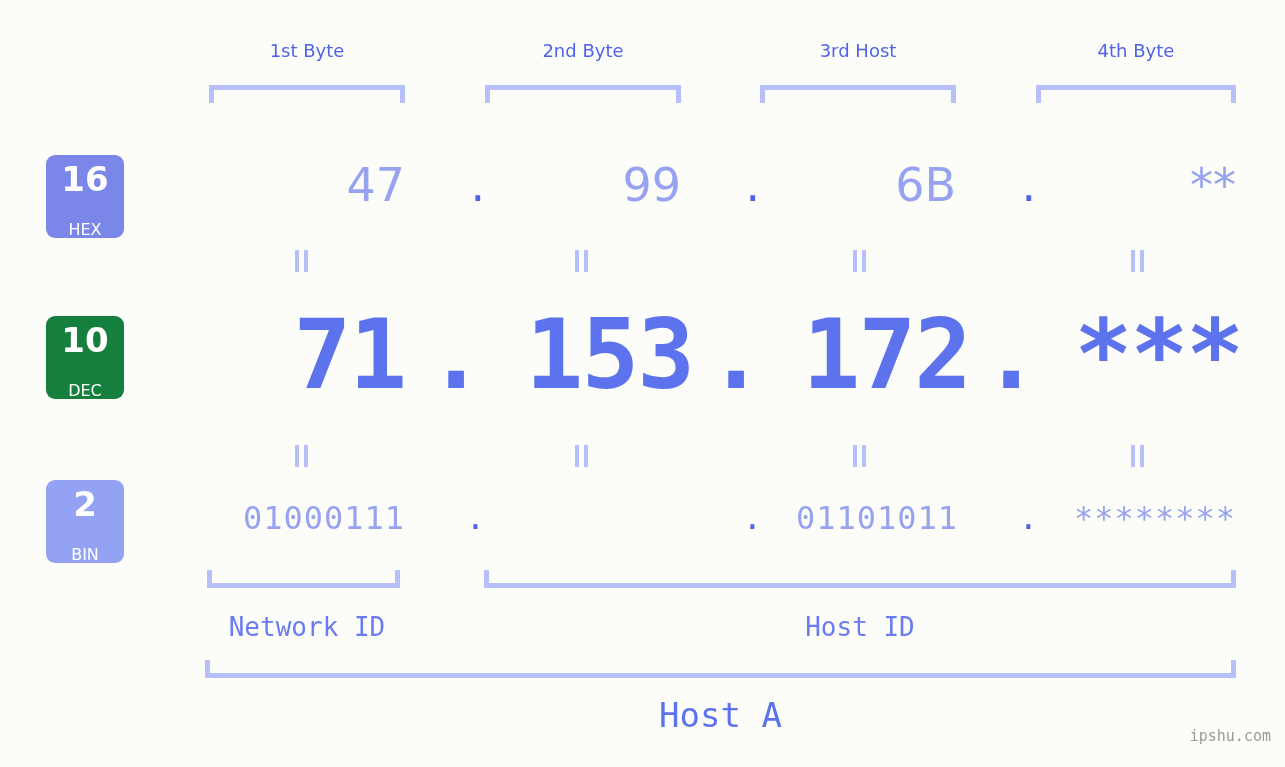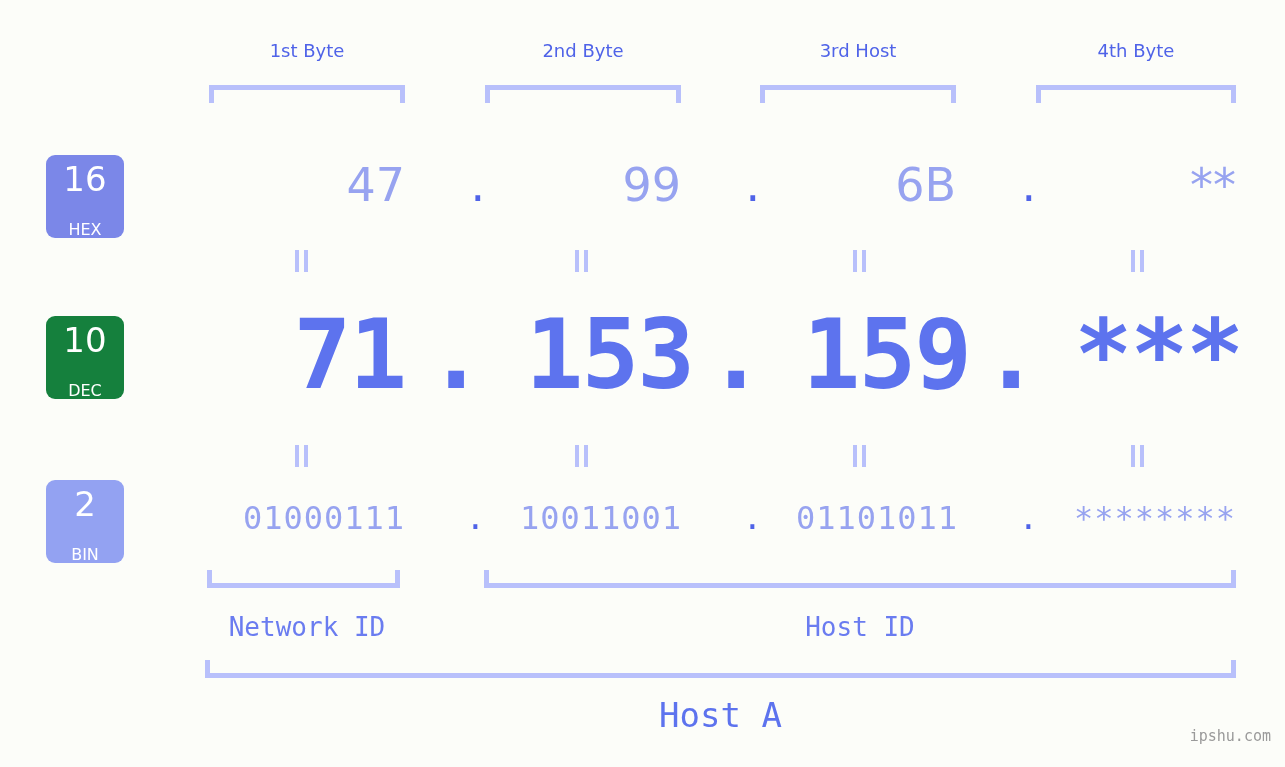--- a/index.html
+++ b/index.html
@@ -64,21 +64,21 @@
     text-align: center;
     color: #ffffff;
     font-family: "DejaVu Sans", sans-serif;
     box-sizing: border-box;
     padding-top: 6px;
   }
   .badge .num {
     display: block;
     font-size: 34px;
     line-height: 36px;
-    font-weight: 400;
+    font-weight: 700;
   }
   .badge .abbr {
     display: block;
     font-size: 16px;
     line-height: 24px;
     font-weight: 400;
     margin-top: 21px;
   }
 
   
@@ -237,21 +237,21 @@
       <i></i>
       <i></i>
     </div>
 
   <div class="row-cell dec-val" style="left:209px; top:300px; width:196px;">71</div>
   <div class="row-cell dec-dot" style="left:395px; top:300px; width:90px;">.</div>
 
   <div class="row-cell dec-val" style="left:473px; top:300px; width:220px;">153</div>
   <div class="row-cell dec-dot" style="left:675px; top:300px; width:90px;">.</div>
 
-  <div class="row-cell dec-val" style="left:750px; top:300px; width:220px;">159</div>
+  <div class="row-cell dec-val" style="left:750px; top:300px; width:220px;">172</div>
   <div class="row-cell dec-dot" style="left:950px; top:300px; width:90px;">.</div>
 
   <div class="row-cell dec-val" style="left:1030px; top:300px; width:212px;">***</div>
 
   <div class="eqmark" style="left:292px; top:445px;">
       <i></i>
       <i></i>
     </div>
   <div class="eqmark" style="left:572px; top:445px;">
       <i></i>
@@ -262,21 +262,20 @@
       <i></i>
     </div>
   <div class="eqmark" style="left:1128px; top:445px;">
       <i></i>
       <i></i>
     </div>
 
   <div class="row-cell bin-val" style="left:205px; top:495px; width:200px;">01000111</div>
   <div class="row-cell bin-dot" style="left:400px; top:495px; width:85px;">.</div>
 
-  <div class="row-cell bin-val" style="left:482px; top:495px; width:200px;">10011001</div>
   <div class="row-cell bin-dot" style="left:678px; top:495px; width:84px;">.</div>
 
   <div class="row-cell bin-val" style="left:758px; top:495px; width:200px;">01101011</div>
   <div class="row-cell bin-dot" style="left:954px; top:495px; width:84px;">.</div>
 
   <div class="row-cell bin-val" style="left:1036px; top:495px; width:200px;">********</div>
 
   <div class="bracket-bottom" style="left:207px; top:570px; width:193px;"></div>
   <div class="bracket-bottom" style="left:484px; top:570px; width:752px;"></div>
 

